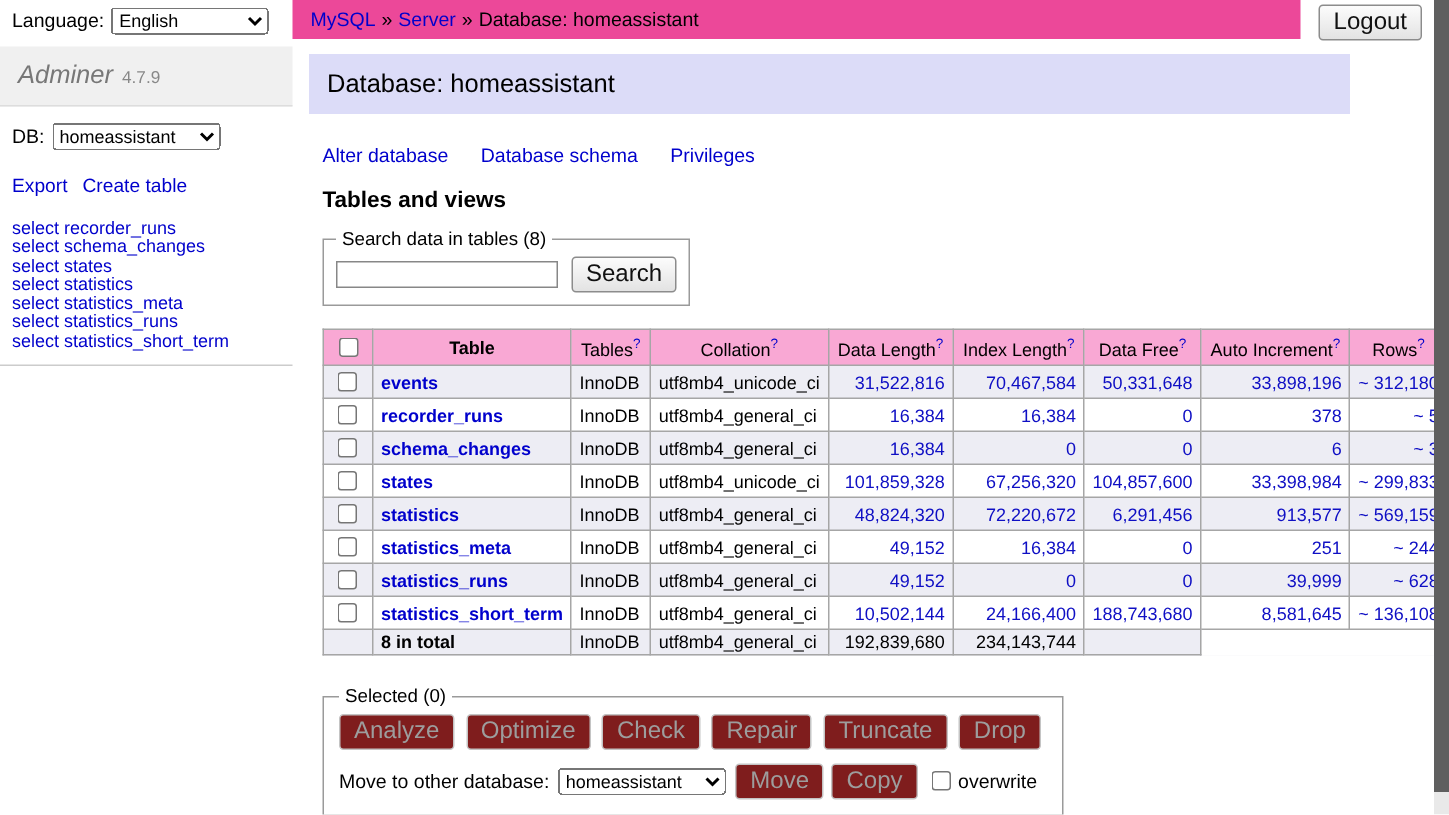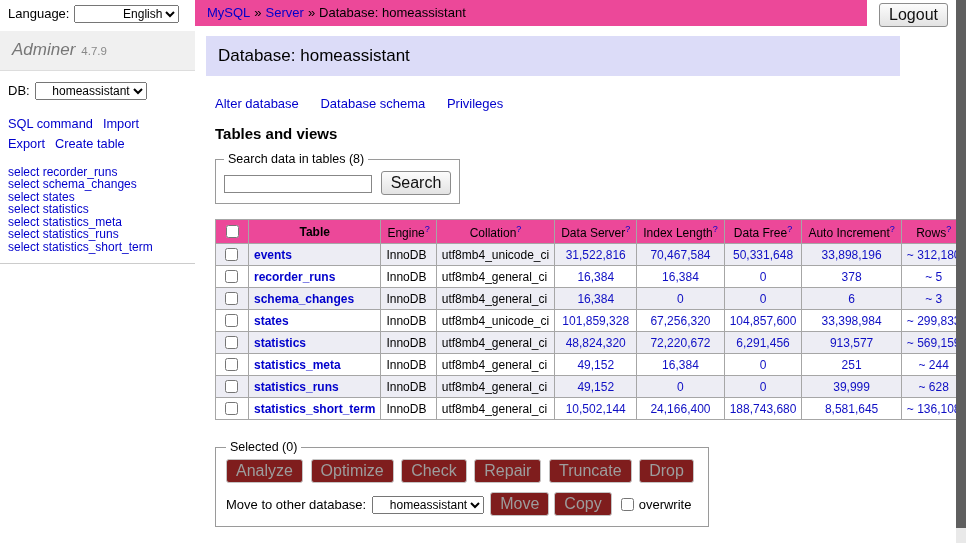--- a/index.html
+++ b/index.html
@@ -11,21 +11,21 @@
     background: #fff; overflow: hidden; position: relative;
   }
   a { color: #0000cc; text-decoration: none; cursor: pointer; }
 
   .layout { display: flex; width: 956px; align-items: stretch; }
 
   
   .sidebar { flex: 0 0 195px; width: 195px; }
   .lang-row { padding: 5px 8px 8px; white-space: nowrap; }
   .lang-row label { margin-right: 5px; }
-  select { font-family: "Liberation Sans", sans-serif; font-size: 12px; text-align: right; }
+  select { font-family: "Liberation Sans", sans-serif; font-size: 12px; }
   .lang-select { width: 105px; }
   h1.logo {
     margin: 0; background: #f0f0f0; border-bottom: 1px solid #ddd;
     padding: 9px 12px 10px; font-size: 17px; font-weight: normal;
     font-style: italic; color: #777;
   }
   h1.logo .ver { font-size: 11.5px; font-style: normal; color: #888; margin-left: 6px; }
   .db-row { padding: 11px 8px 2px; }
   .db-row label { margin-right: 5px; }
   .db-select { width: 112px; }
@@ -71,29 +71,29 @@
     font-size: 12px; padding: 1px 3px; margin-right: 5px;
     font-family: "Liberation Sans", sans-serif;
   }
 
   table.objects { border-collapse: collapse; margin: 2px 0 16px; }
   .objects th, .objects td {
     border: 1px solid #a6a6a6; white-space: nowrap;
     font-size: 12px; padding: 1px 5px; height: 16px;
   }
   .objects th {
-    background: #ec4899; font-weight: normal; text-align: center;
+    background: #f9a8d4; font-weight: normal; text-align: center;
     padding: 2px 6px;
   }
   .objects th.th-table { font-weight: bold; }
   .objects th sup { font-size: 9px; color: #0000cc; }
   .objects tbody tr:nth-child(odd) td { background: #ededf4; }
   .objects tbody tr td { background: #fff; }
   .objects tbody tr:nth-child(odd) { background: #ededf4; }
-  .objects td.num { text-align: center; color: #0f0fc4; }
+  .objects td.num { text-align: right; color: #0f0fc4; }
   .objects td.tname a { font-weight: bold; }
   .objects tr.total td { background: #fff; }
   .objects tr.total td.bold { font-weight: bold; }
   .objects tr.total td.num { color: #000; }
   .objects tr.total td.nb { border: none; background: #fff; }
 
   .selected-fieldset { margin-top: 4px; padding: 5px 10px 10px; }
   .action-row { margin-bottom: 9px; }
   .action-row button { margin-right: 4px; }
   .move-row { font-size: 13px; white-space: nowrap; }
@@ -122,21 +122,20 @@
       <label>Language:</label><select class="lang-select"><option selected="">English</option></select>
     </div>
 
     <h1 class="logo"><span>Adminer</span><span class="ver">4.7.9</span></h1>
 
     <div class="db-row">
       <label>DB:</label><select class="db-select"><option selected="">homeassistant</option></select>
     </div>
 
     <div class="sb-links">
-      <div><a>SQL command</a><a>Import</a></div>
       <div><a>Export</a><a>Create table</a></div>
     </div>
 
     <div class="table-list">
       <a>select recorder_runs</a>
       <a>select schema_changes</a>
       <a>select states</a>
       <a>select statistics</a>
       <a>select statistics_meta</a>
       <a>select statistics_runs</a>
@@ -169,23 +168,23 @@
         <legend>Search data in tables (8)</legend>
         <input type="text" class="search-input" value="" style="">
         <button>Search</button>
       </fieldset>
 
       <table class="objects">
         <thead>
           <tr>
             <th><input type="checkbox" style=""></th>
             <th class="th-table"><span>Table</span></th>
-            <th><span>Engine</span><sup>?</sup></th>
+            <th><span>Tables</span><sup>?</sup></th>
             <th><span>Collation</span><sup>?</sup></th>
-            <th><span>Data Server</span><sup>?</sup></th>
+            <th><span>Data Length</span><sup>?</sup></th>
             <th><span>Index Length</span><sup>?</sup></th>
             <th><span>Data Free</span><sup>?</sup></th>
             <th><span>Auto Increment</span><sup>?</sup></th>
             <th><span>Rows</span><sup>?</sup></th>
 
           </tr>
         </thead>
         <tbody>
           <tr>
             <td><input type="checkbox" style=""></td>
@@ -275,20 +274,30 @@
             <td><input type="checkbox" style=""></td>
             <td class="tname"><a>statistics_short_term</a></td>
             <td>InnoDB</td>
             <td>utf8mb4_general_ci</td>
             <td class="num">10,502,144</td>
             <td class="num">24,166,400</td>
             <td class="num">188,743,680</td>
             <td class="num">8,581,645</td>
             <td class="num">~ 136,108</td>
 
+          </tr>
+          <tr class="total">
+            <td></td>
+            <td class="bold">8 in total</td>
+            <td>InnoDB</td>
+            <td>utf8mb4_general_ci</td>
+            <td class="num">192,839,680</td>
+            <td class="num">234,143,744</td>
+            <td></td>
+            <td class="nb" colspan="3"></td>
           </tr>
         </tbody>
       </table>
 
       <fieldset class="selected-fieldset">
         <legend>Selected (0)</legend>
         <div class="action-row">
           <button disabled="">Analyze</button>
           <button disabled="">Optimize</button>
           <button disabled="">Check</button>

